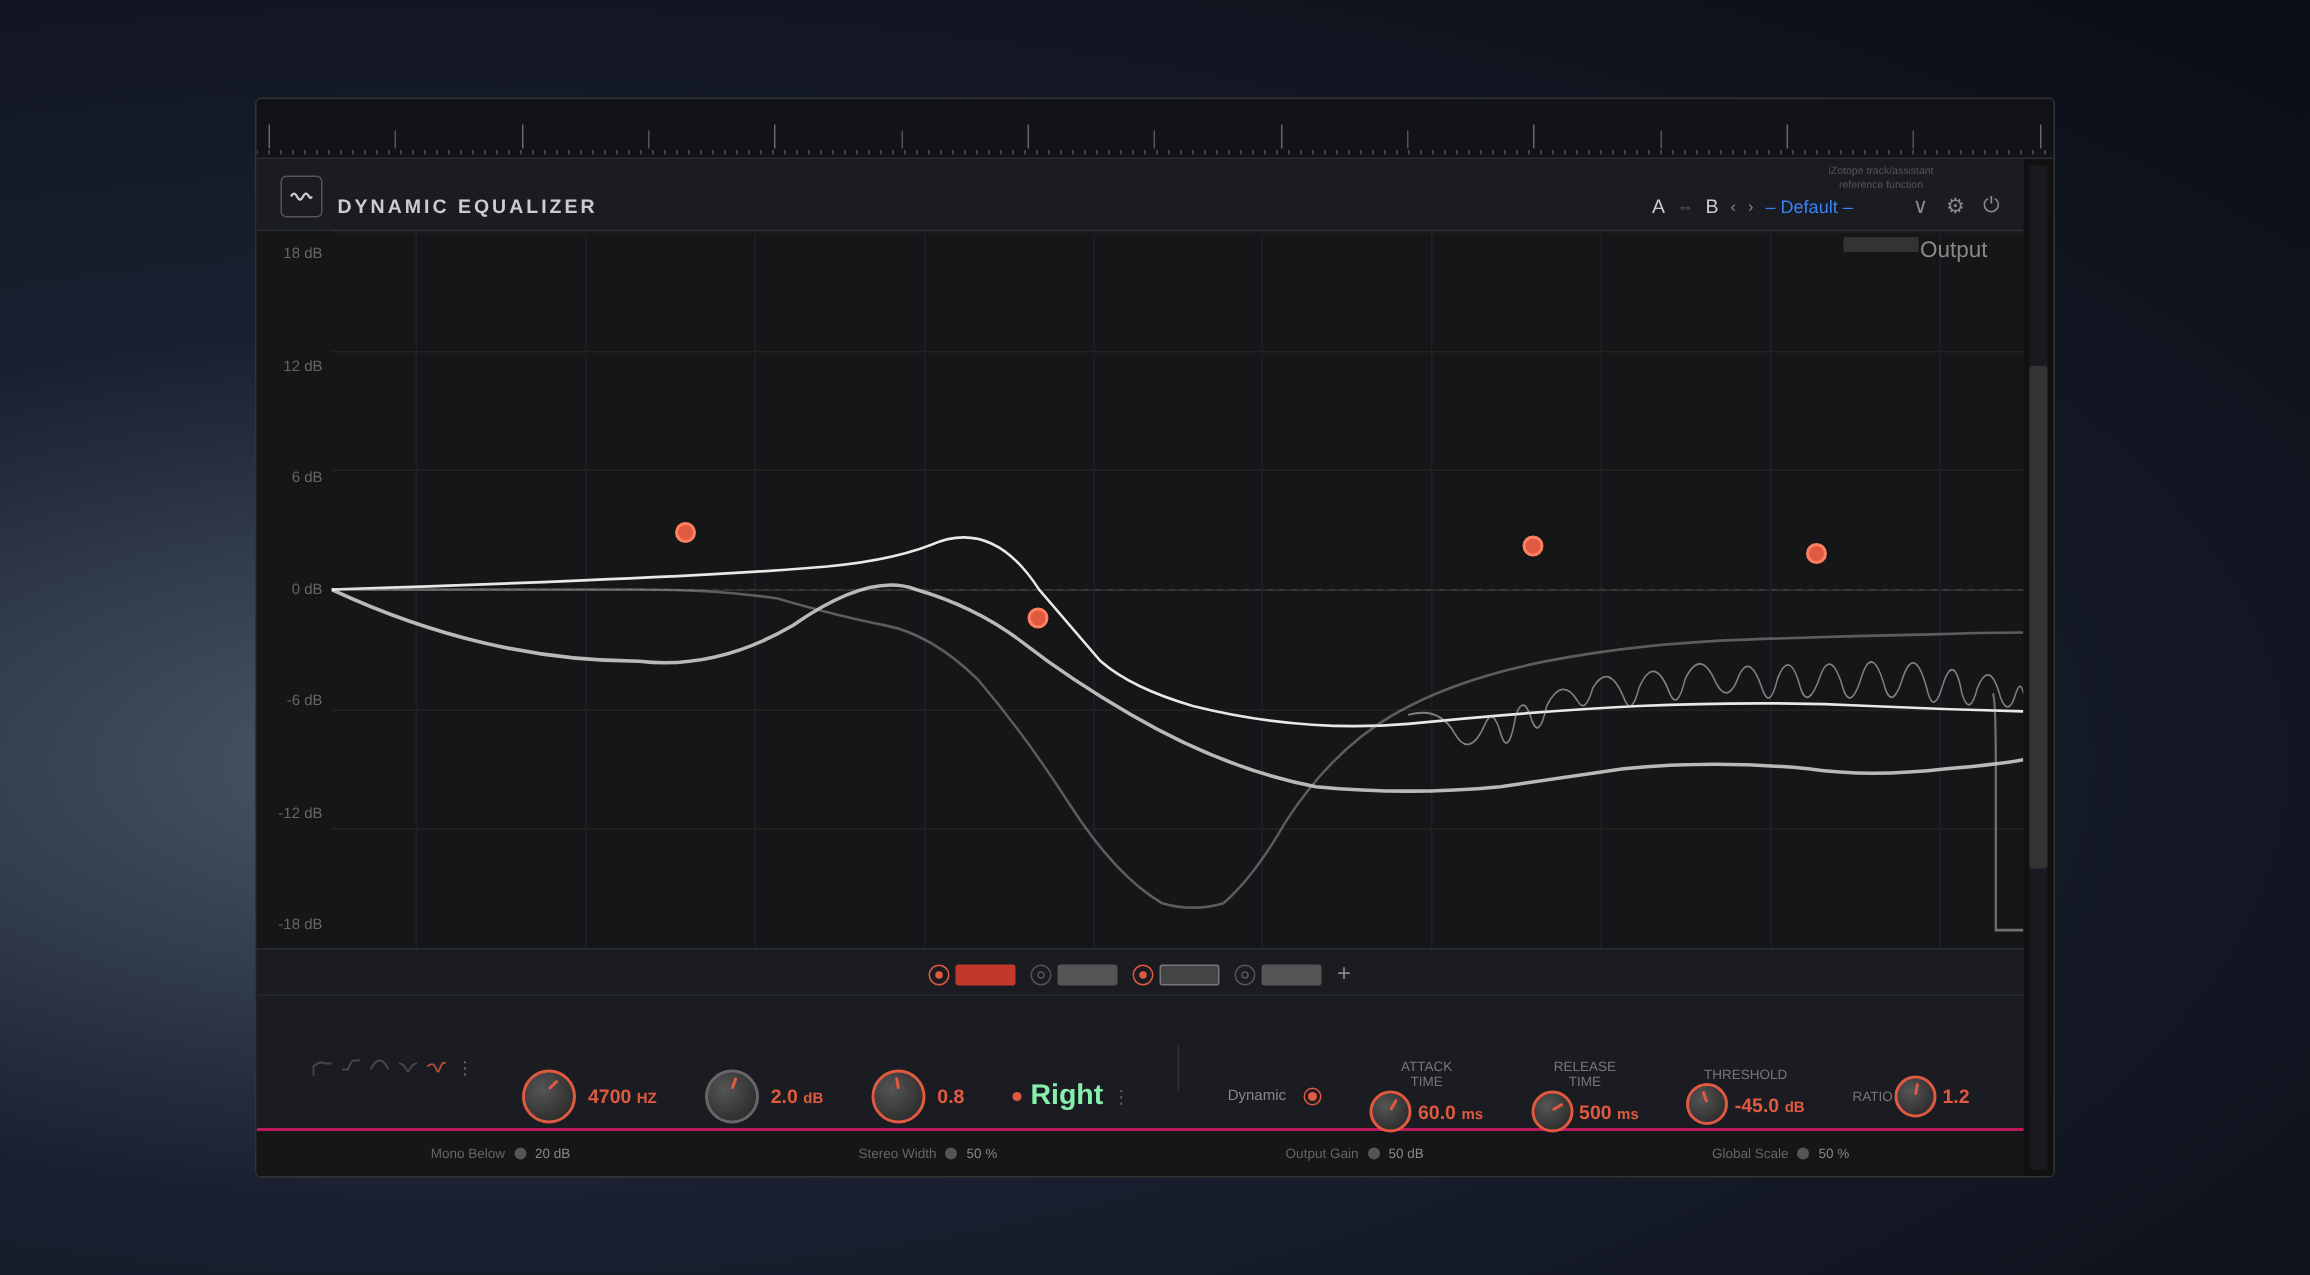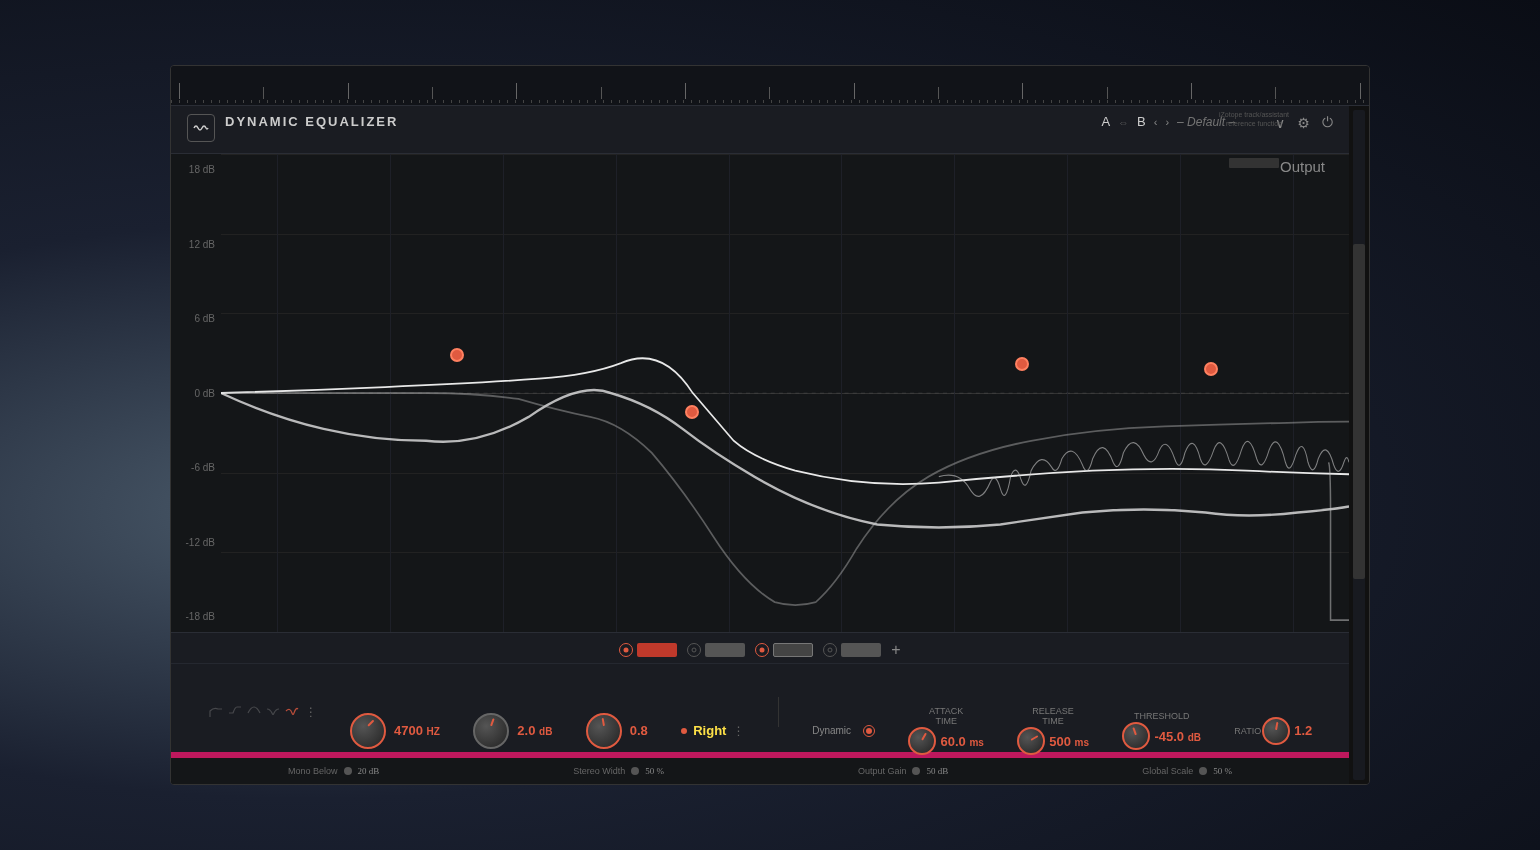--- a/index.html
+++ b/index.html
@@ -54,21 +54,21 @@
     .eq-area {
       flex: 1;
       display: flex;
       flex-direction: column;
       background: #141618;
       position: relative;
     }
     
     .eq-header {
       display: flex;
-      align-items: flex-start;
+      align-items: flex-end;
       padding: 8px 16px;
       background: #1a1c22;
       border-bottom: 1px solid #2a2d35;
       height: 48px;
       flex-shrink: 0;
     }
     .plugin-logo {
       width: 28px;
       height: 28px;
       border: 1px solid #555;
@@ -101,24 +101,23 @@
       font-size: 13px;
       background: none;
       border: none;
       cursor: pointer;
     }
     .ab-arrow {
       color: #888;
       font-size: 11px;
     }
     .preset-name {
-      color: #737373;
+      color: #3b82f6;
       font-size: 12px;
       margin-right: 20px;
-      font-style: italic;
     }
     .header-icons {
       display: flex;
       align-items: center;
       gap: 12px;
     }
     .header-icon {
       color: #888;
       font-size: 14px;
       cursor: pointer;
@@ -294,59 +293,58 @@
       font-size: 13px;
       font-weight: bold;
     }
     .param-label {
       color: #777;
       font-size: 9px;
       text-align: center;
       text-transform: uppercase;
     }
     .channel-label {
-      color: #fde047;
-      font-size: 13px;
+      color: #86efac;
+      font-size: 19px;
       font-weight: bold;
     }
     .filter-type-icons {
       display: flex;
       gap: 3px;
       align-items: center;
     }
     
     .bottom-strip {
       height: 32px;
       background: #141618;
       display: flex;
       align-items: center;
       justify-content: space-around;
       padding: 0 20px;
-      border-top: 6px solid #be185d;
+      border-top: 2px solid #be185d;
     }
     .strip-param {
       display: flex;
       align-items: center;
       gap: 6px;
     }
     .strip-label {
       color: #666;
       font-size: 9px;
     }
     .strip-dot {
       width: 8px;
       height: 8px;
       border-radius: 50%;
       background: #555;
       cursor: pointer;
     }
     .strip-value {
       color: #888;
       font-size: 9px;
-      font-family: Liberation Serif, serif;
     }
     
     .right-scrollbar {
       width: 20px;
       background: #111;
       display: flex;
       flex-direction: column;
       flex-shrink: 0;
     }
     .scrollbar-track {

